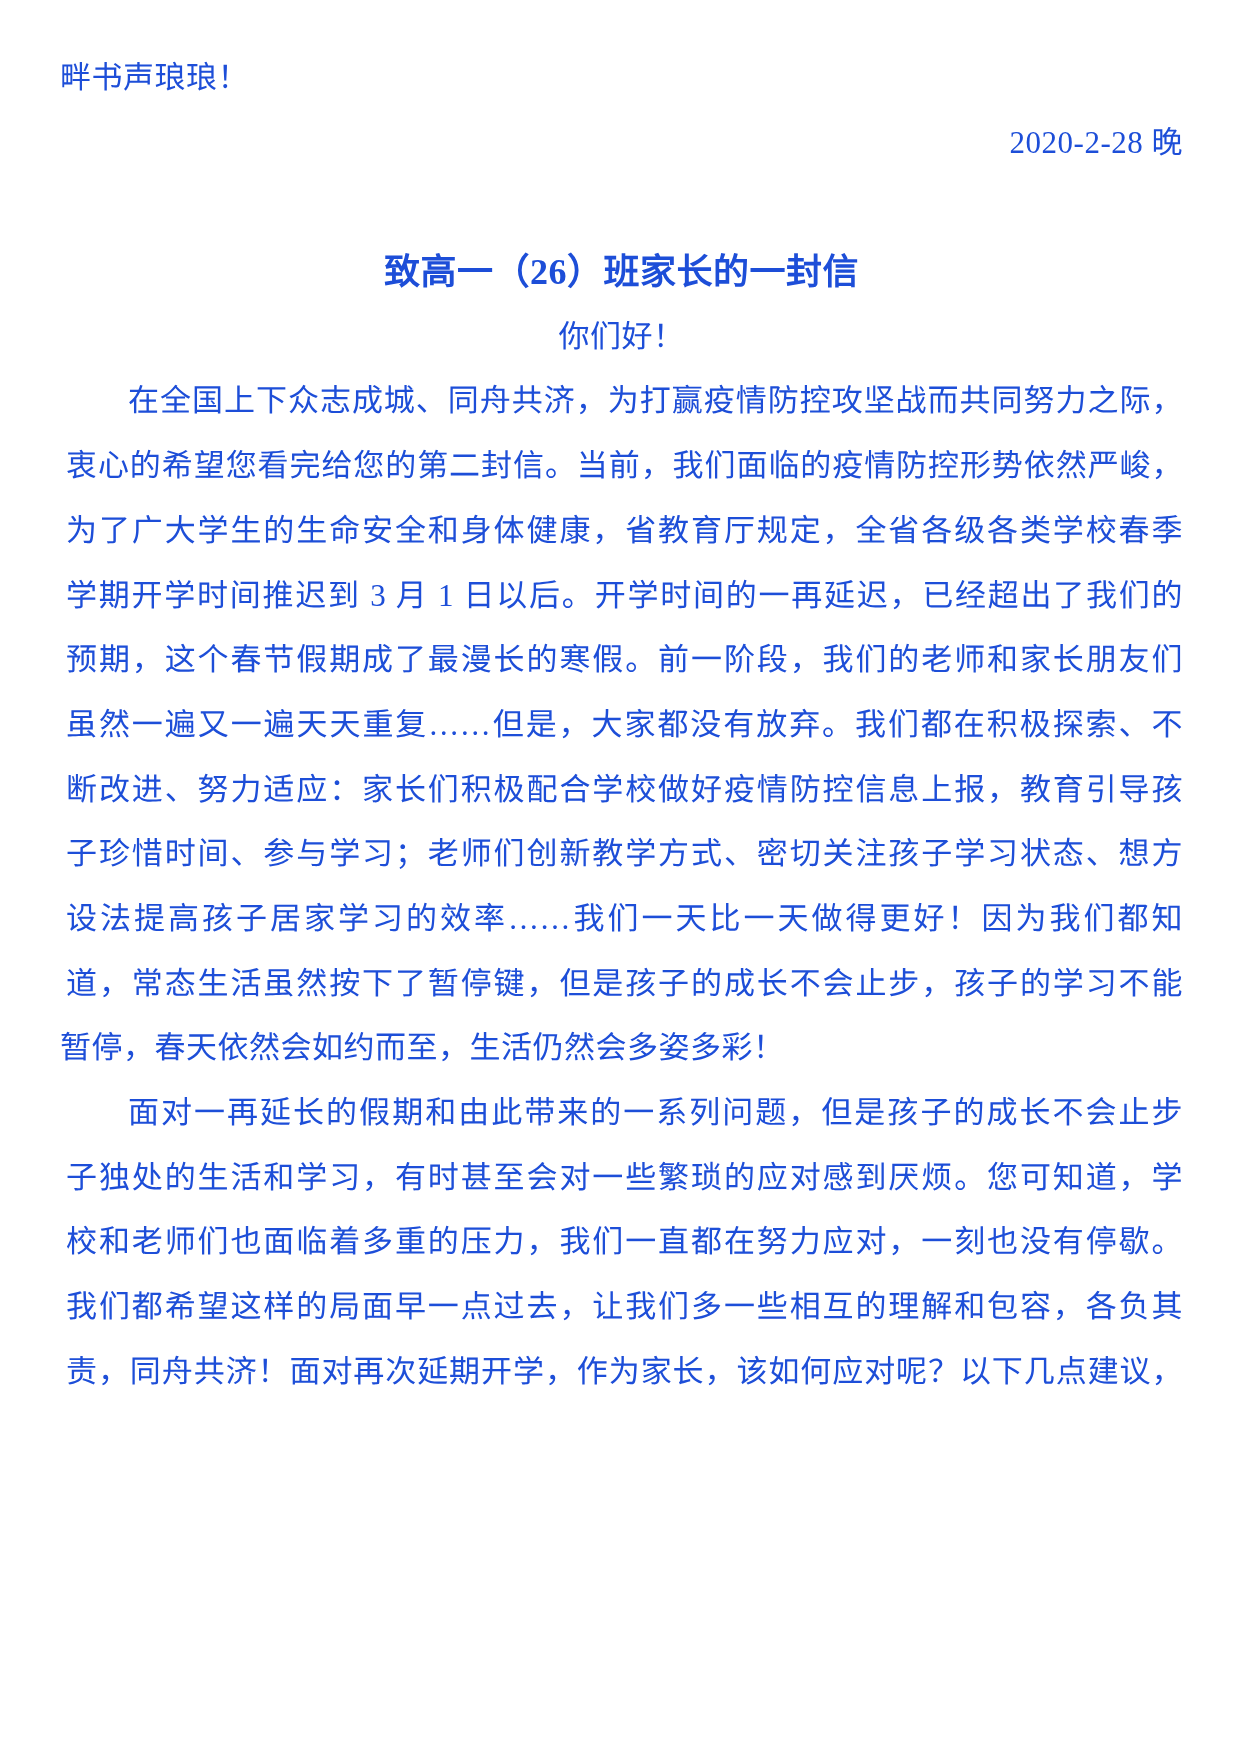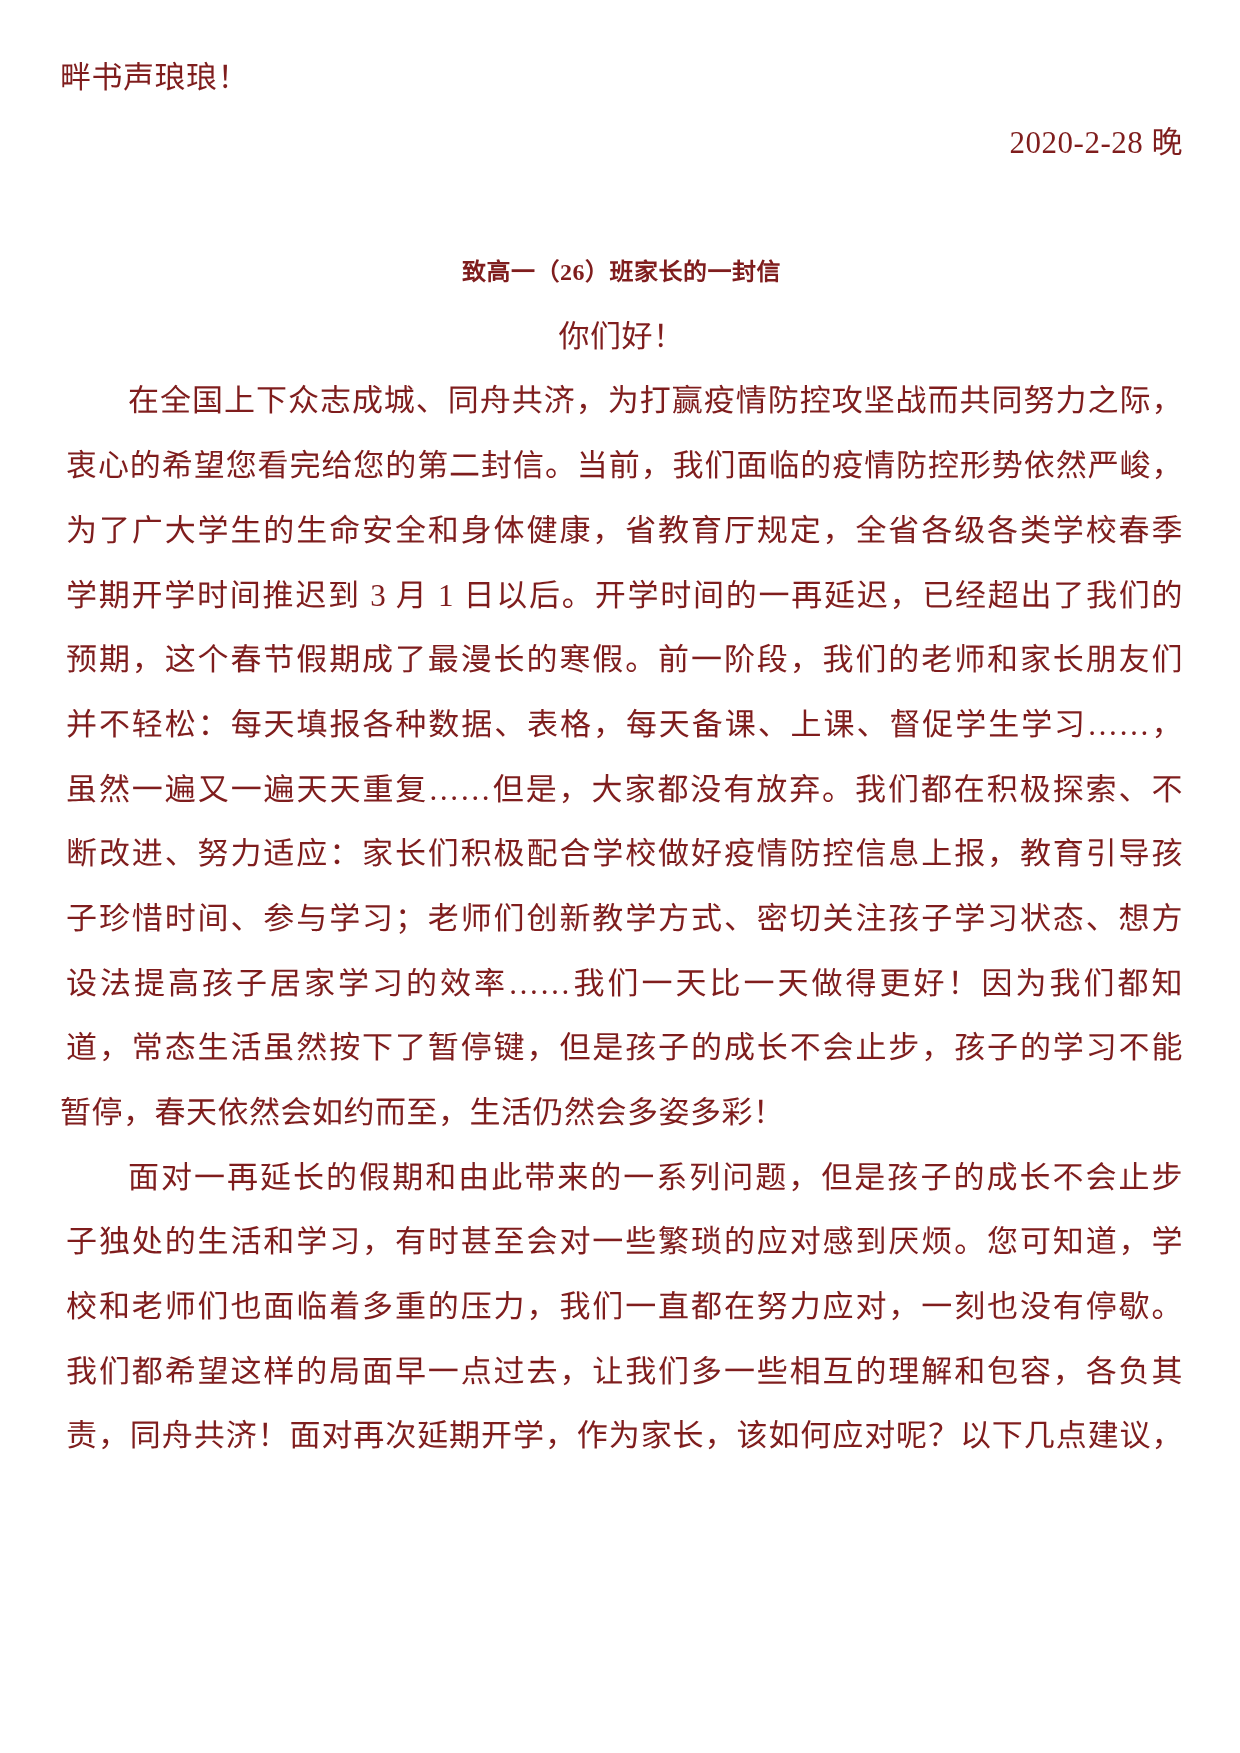--- a/index.html
+++ b/index.html
@@ -8,42 +8,42 @@
     background: #ffffff;
   }
   .page {
     position: relative;
     width: 1240px;
     height: 1753px;
     background: #ffffff;
     box-sizing: border-box;
     padding: 46px 57px 0 60px;
     font-family: "Liberation Serif", "DejaVu Serif", serif;
-    color: #7f1d1d;
+    color: #1d4ed8;
     overflow: hidden;
   }
   .line {
     height: 64.7px;
     line-height: 64.7px;
     font-size: 31px;
     overflow: hidden;
     letter-spacing: 0.5px;
   }
   
   .j {
     text-align: justify;
     text-align-last: justify;
     margin-left: 6px;
   }
   .indent  { text-indent: 62px; }
   .right   { text-align: right; }
   .center  { text-align: center; }
   .title-line {
     font-weight: bold;
-    font-size: 24px;
+    font-size: 36px;
   }
 </style>
 </head>
 <body>
 
 <div class="page">
 
   <div class="line">畔书声琅琅！</div>
 
   <div class="line right">2020-2-28 晚</div>
@@ -52,21 +52,20 @@
 
   <div class="line center title-line">致高一（26）班家长的一封信</div>
 
   <div class="line center">你们好！</div>
 
   <div class="line j indent">在全国上下众志成城、同舟共济，为打赢疫情防控攻坚战而共同努力之际，</div>
   <div class="line j">衷心的希望您看完给您的第二封信。当前，我们面临的疫情防控形势依然严峻，</div>
   <div class="line j">为了广大学生的生命安全和身体健康，省教育厅规定，全省各级各类学校春季</div>
   <div class="line j">学期开学时间推迟到 3 月 1 日以后。开学时间的一再延迟，已经超出了我们的</div>
   <div class="line j">预期，这个春节假期成了最漫长的寒假。前一阶段，我们的老师和家长朋友们</div>
-  <div class="line j">并不轻松：每天填报各种数据、表格，每天备课、上课、督促学生学习……，</div>
   <div class="line j">虽然一遍又一遍天天重复……但是，大家都没有放弃。我们都在积极探索、不</div>
   <div class="line j">断改进、努力适应：家长们积极配合学校做好疫情防控信息上报，教育引导孩</div>
   <div class="line j">子珍惜时间、参与学习；老师们创新教学方式、密切关注孩子学习状态、想方</div>
   <div class="line j">设法提高孩子居家学习的效率……我们一天比一天做得更好！因为我们都知</div>
   <div class="line j">道，常态生活虽然按下了暂停键，但是孩子的成长不会止步，孩子的学习不能</div>
   <div class="line">暂停，春天依然会如约而至，生活仍然会多姿多彩！</div>
 
   <div class="line j indent">面对一再延长的假期和由此带来的一系列问题，但是孩子的成长不会止步</div>
   <div class="line j">子独处的生活和学习，有时甚至会对一些繁琐的应对感到厌烦。您可知道，学</div>
   <div class="line j">校和老师们也面临着多重的压力，我们一直都在努力应对，一刻也没有停歇。</div>

